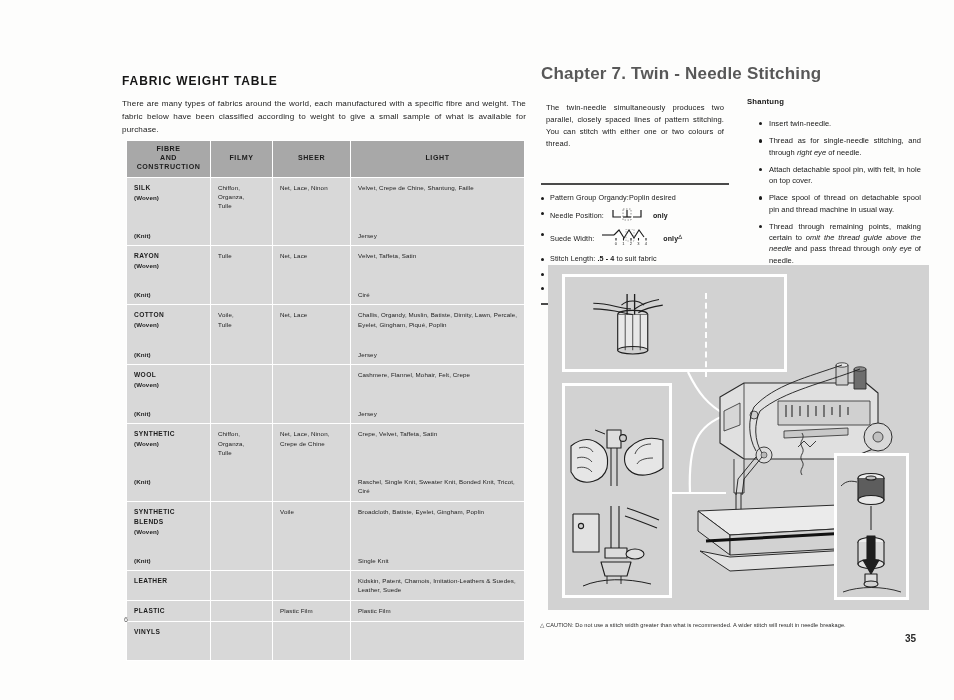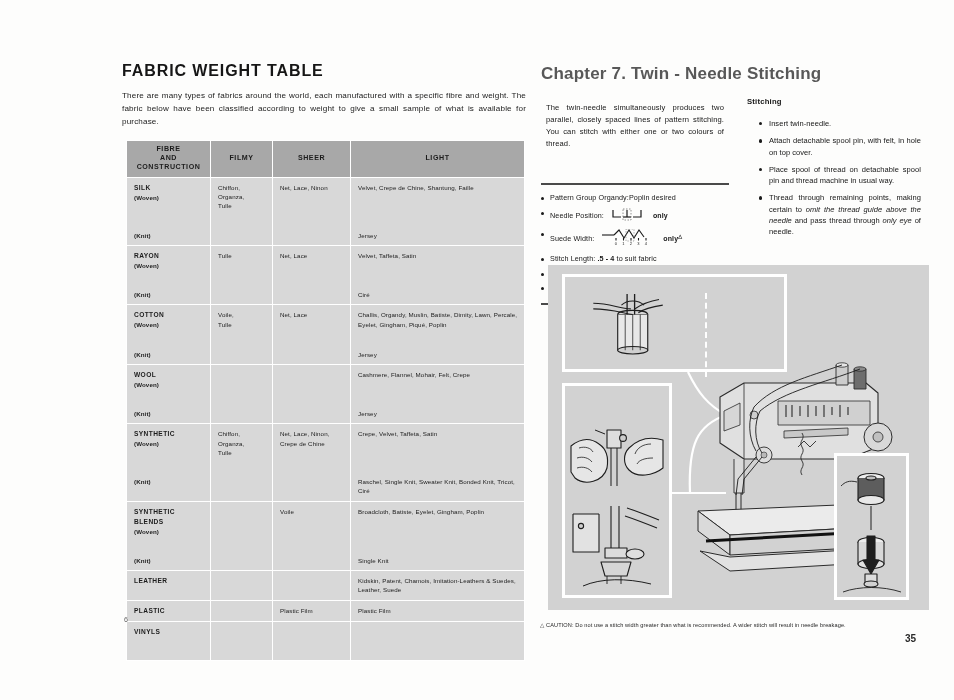--- a/index.html
+++ b/index.html
@@ -9,22 +9,22 @@
     font-family:"Liberation Sans",sans-serif;
     color:#161616;
     overflow:hidden;
     position:relative;
   }
   .page{position:absolute;inset:0;}
 
   
   .left-page{position:absolute;left:122px;top:58px;width:404px;}
   .sec-title{
-    font-size:16px;font-weight:bold;letter-spacing:.9px;
-    margin:4px 0 9px 0;
+    font-size:12px;font-weight:bold;letter-spacing:.9px;
+    margin:16px 0 9px 0;
   }
   .intro{
     font-size:8.1px;line-height:1.62;text-align:justify;
     margin:0;letter-spacing:.15px;color:#1b1b1b;
   }
 
   
   .fabric-table{
     position:absolute;left:126px;top:140px;
     width:398px;
@@ -533,23 +533,24 @@
             <li>
               <span>General Purpose Needle Plate</span>
             </li>
             <li>
               <span>General Purpose Foot or Special Purpose Foot</span>
             </li>
           </ul>
         <div class="rule bottom"></div>
       </div>
       <div class="col-b">
-        <div class="proc-head">Stitching</div>
+        <div class="proc-head">Shantung</div>
         <ul class="proc-list" id="procedure-list">
             <li>Insert twin-needle.</li>
+            <li>Thread as for single-needle stitching, and through <i>right eye</i> of needle.</li>
             <li>Attach detachable spool pin, with felt, in hole on top cover.</li>
             <li>Place spool of thread on detachable spool pin and thread machine in usual way.</li>
             <li>Thread through remaining points, making certain to <i>omit the thread guide above the needle</i> and pass thread through <i>only eye</i> of needle.</li>
           </ul>
       </div>
     </div>
   </div>
 
   <div class="illus-panel">
 

